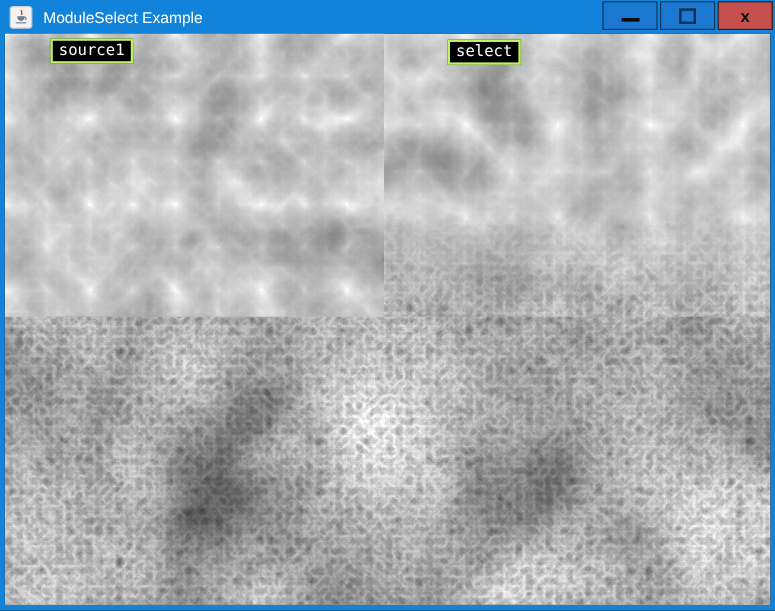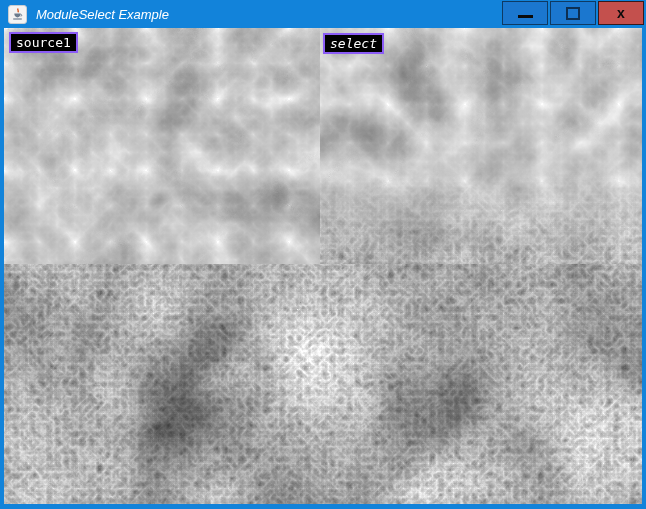--- a/index.html
+++ b/index.html
@@ -30,21 +30,20 @@
     border-radius: 3px;
     box-sizing: border-box;
     display: flex; align-items: center; justify-content: center;
     flex: 0 0 auto;
   }
   .title-text {
     color: #ffffff;
     font-size: 13px;
     margin-left: 9px;
     white-space: nowrap;
-    font-style: italic;
   }
   .controls {
     position: absolute; top: 1px; right: 2px;
     display: flex; gap: 2px;
   }
   .ctl-btn {
     width: 46px; height: 24px;
     border: 1px solid #0e3a63;
     box-sizing: border-box;
     display: flex; align-items: center; justify-content: center;
@@ -66,31 +65,32 @@
     overflow: hidden;
   }
   .layer { position: absolute; display: block; }
   #layer-select  { left: 0; top: 0;   z-index: 1; }
   #layer-source2 { left: 0; top: 236px; z-index: 2; }
   #layer-source1 { left: 0; top: 0;   z-index: 3; }
   
   .panel-label {
     position: absolute; z-index: 5;
     background: #000000;
-    border: 2px solid #8b5cf6;
+    border: 2px solid #bef264;
     color: #ffffff;
     font-family: "DejaVu Sans Mono", monospace;
     font-size: 13px;
     line-height: 15px;
     padding: 1px 5px;
     white-space: nowrap;
     user-select: none;
+    margin-left: 33px;
   }
   #lbl-source1 { left: 5px;   top: 4px; }
-  #lbl-select  { left: 319px; top: 5px; font-style: italic; }
+  #lbl-select  { left: 336px; top: 5px; }
   #lbl-source2 { left: 5px;   top: 243px; }
 </style>
 </head>
 <body>
 
 <div class="window">
 
   <div class="titlebar">
     <div class="app-icon">
       <svg width="15" height="15" viewBox="0 0 16 16">

